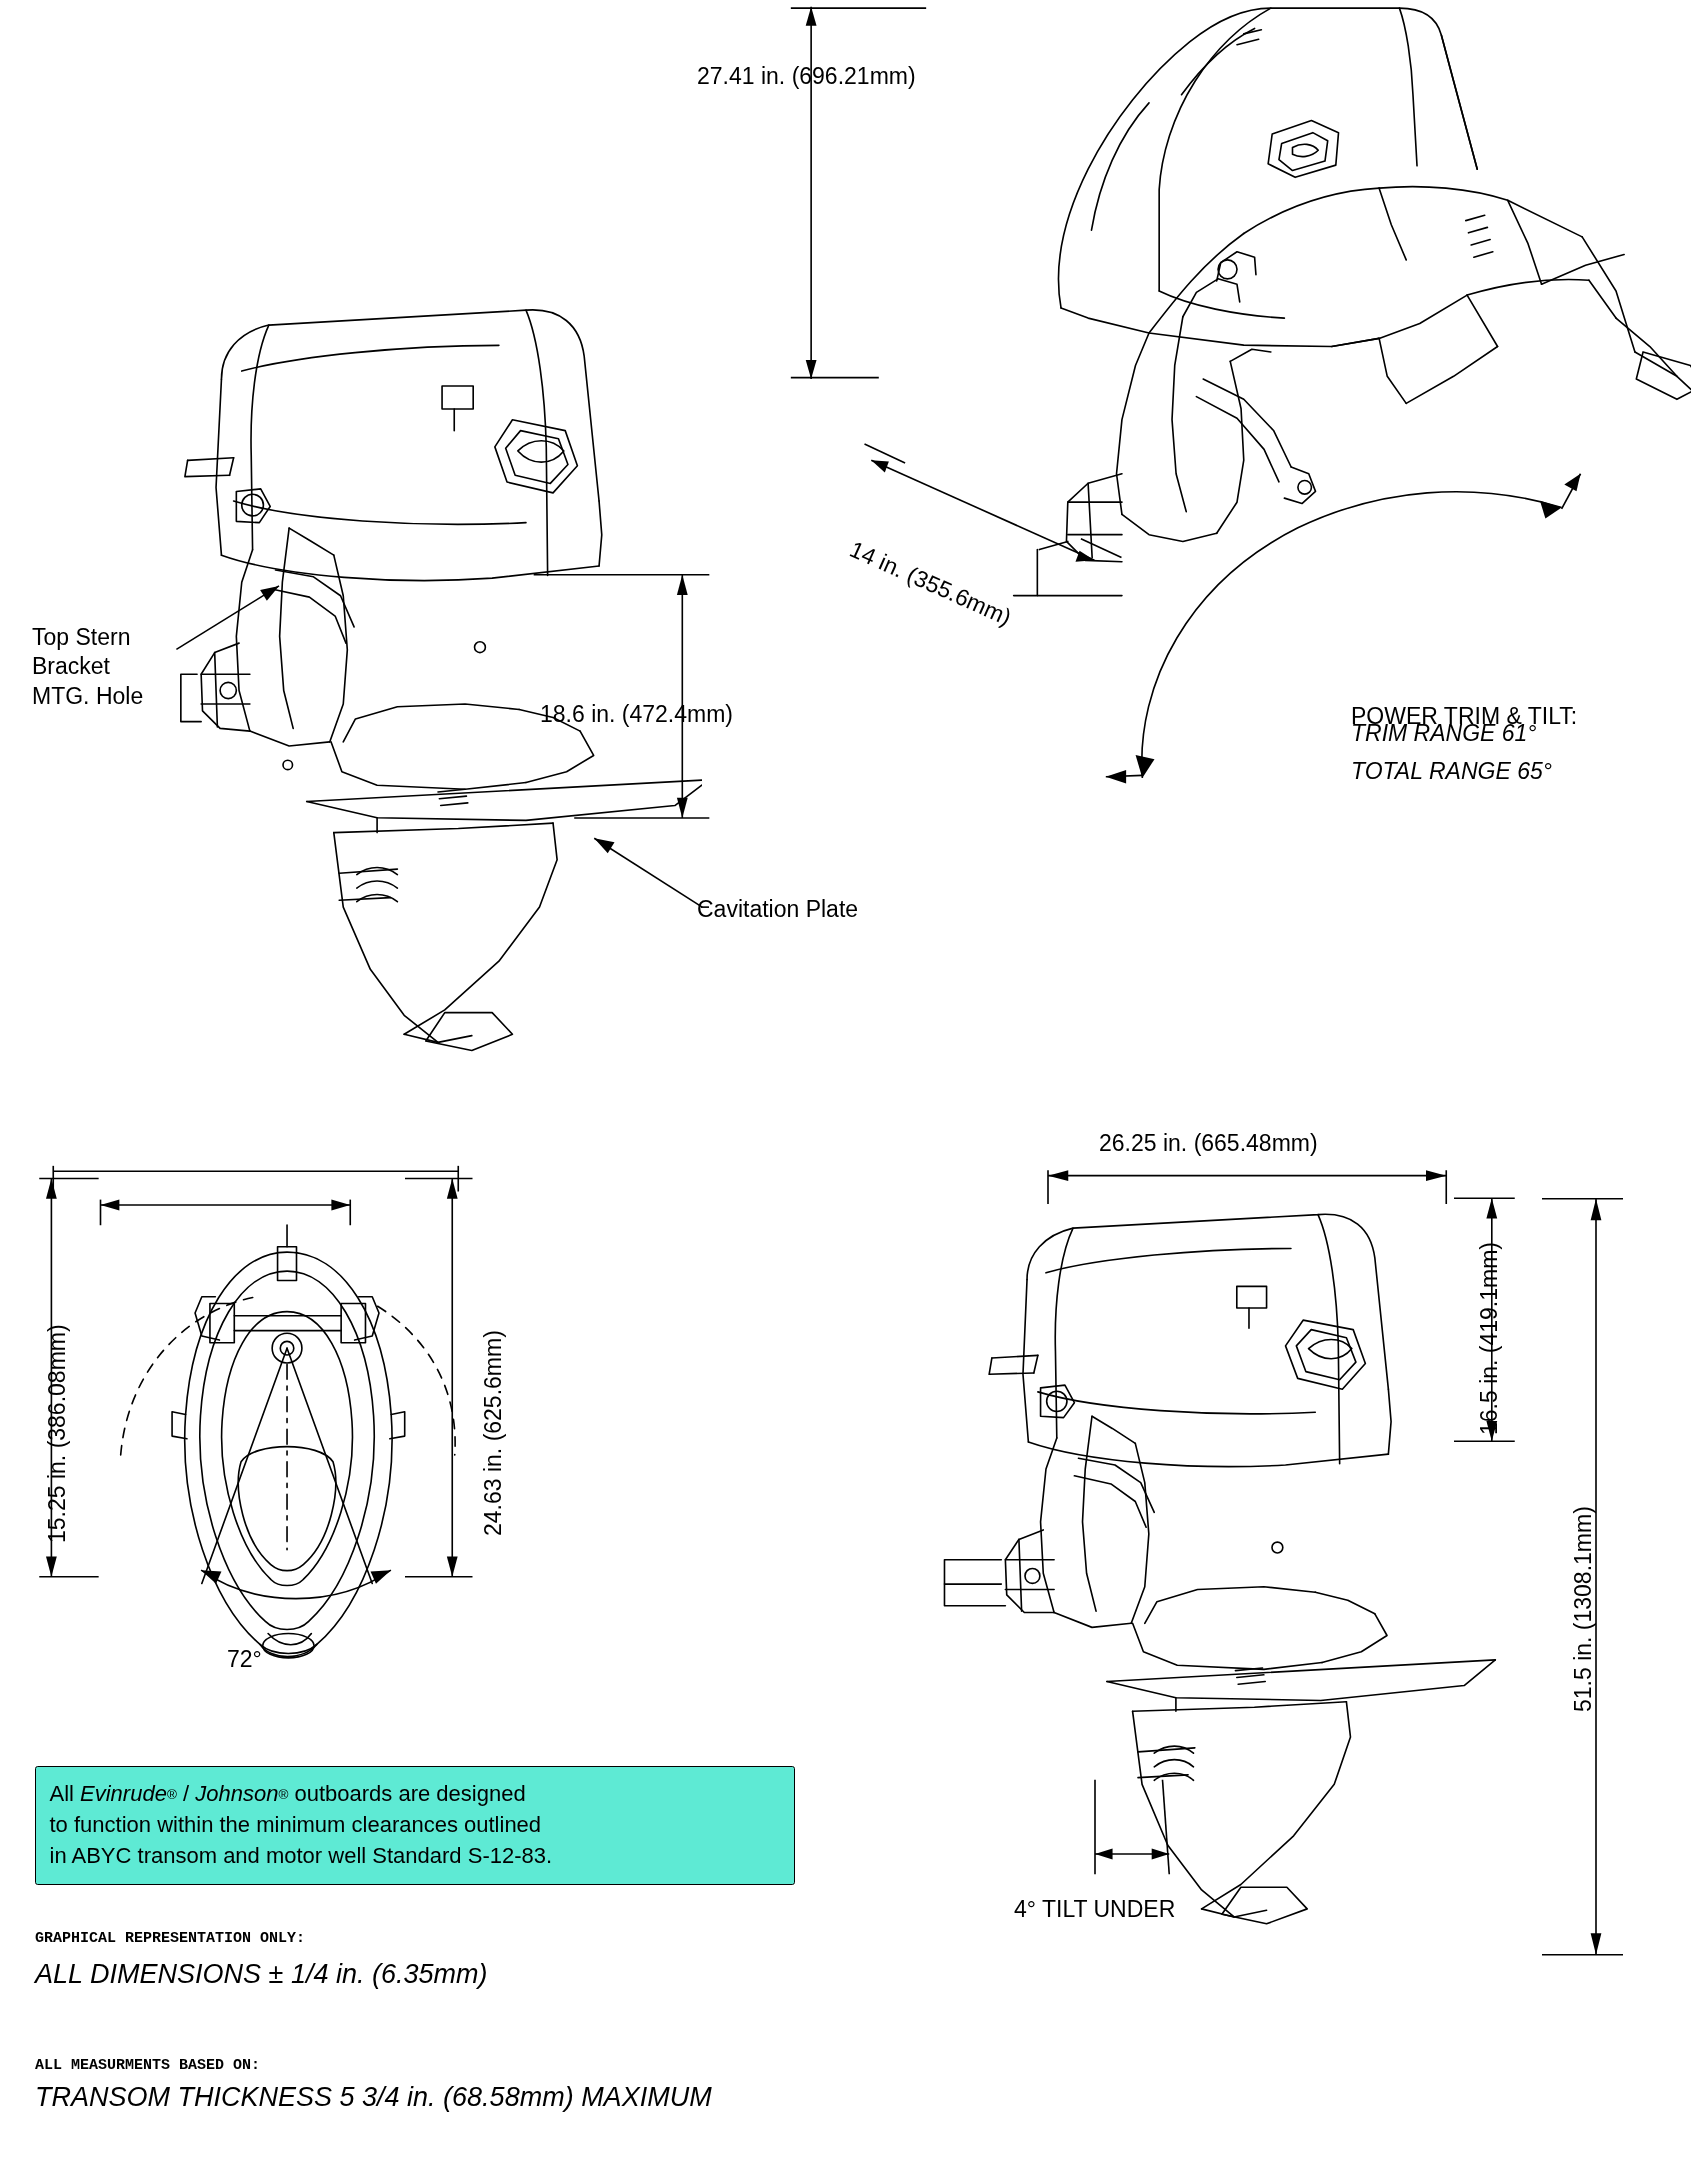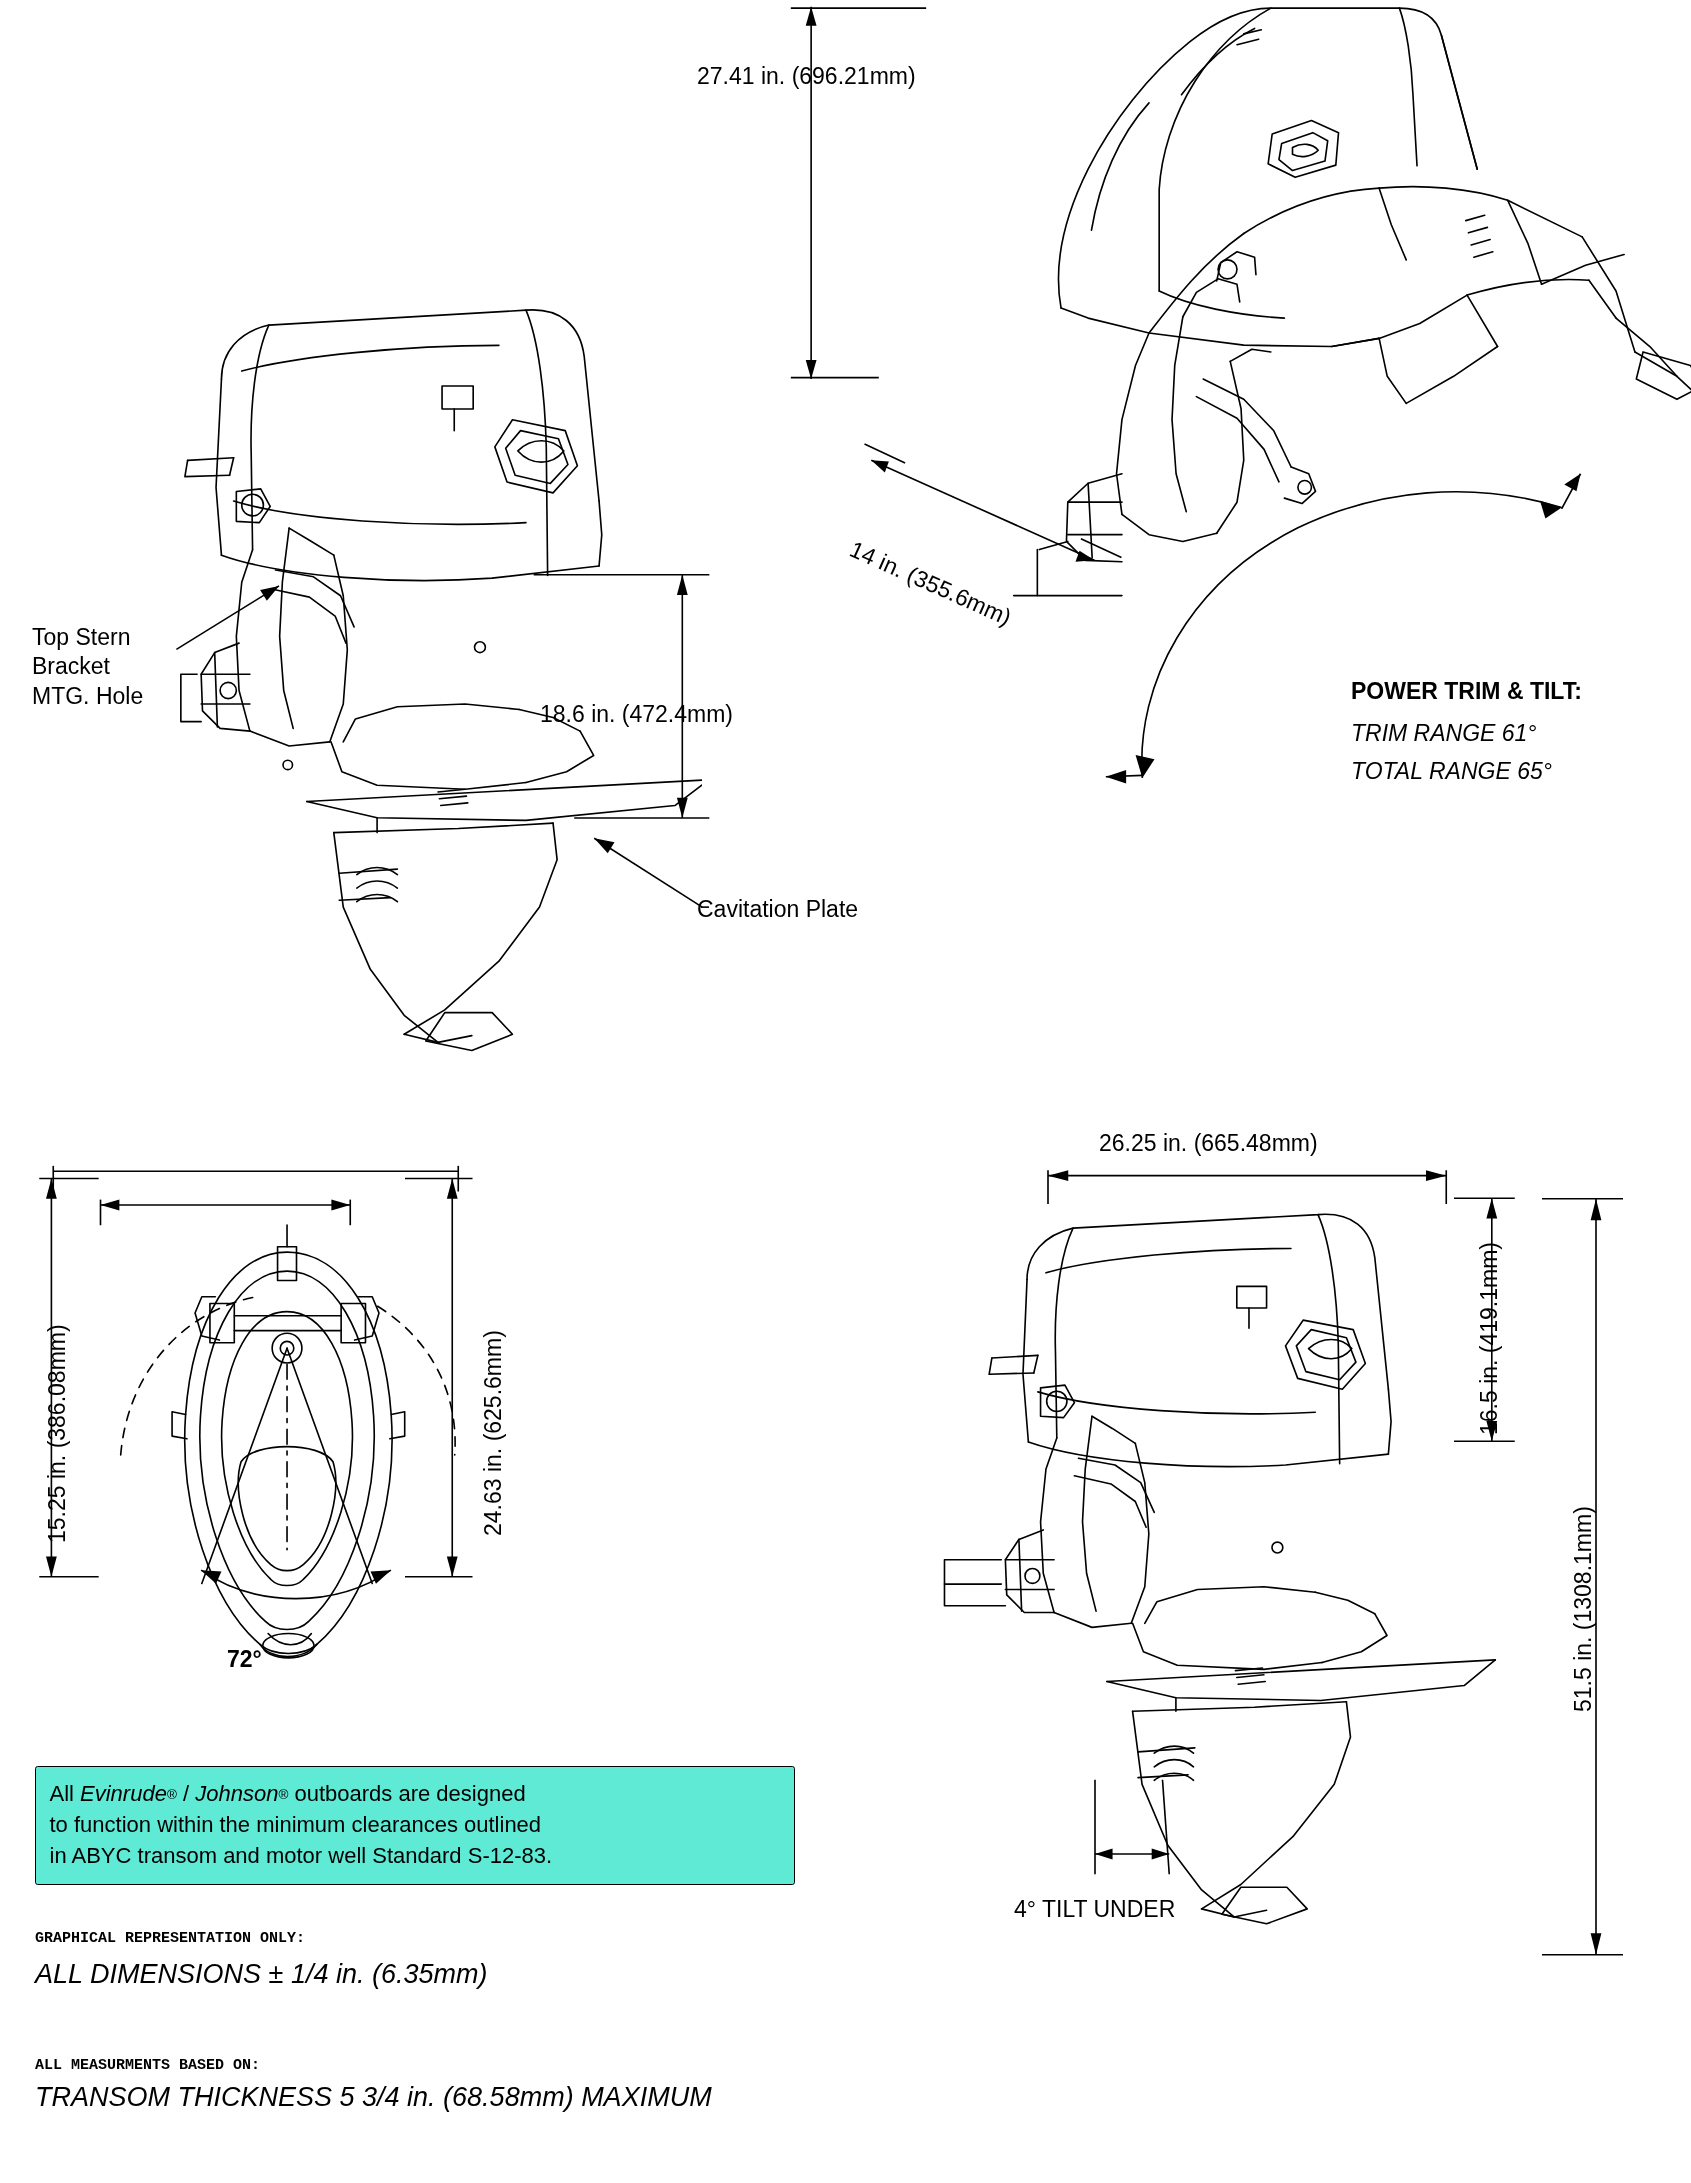--- a/index.html
+++ b/index.html
@@ -21,21 +21,21 @@
     width: 1688px;
     height: 2183px;
   }
   .label {
     position: absolute;
     font-size: 23px;
     line-height: 1.28;
     color: #000;
     white-space: pre;
   }
-  .label.bold { font-weight: bold; }
+  .label.bold { font-weight: normal; margin-top: 25px; }
   .label.italic { font-style: italic; }
   .rot90 {
     transform-origin: 0 0;
     transform: rotate(-90deg);
   }
   .rot-small {
     transform-origin: 0 0;
   }
   svg { display: block; }
   .note-box {
@@ -317,21 +317,21 @@
     </g>
   </svg>
 
   <svg style="position:absolute; left:162px; top:1543px;" width="244" height="95" viewBox="0 0 360 140">
     <g stroke="#000" stroke-width="2.4" fill="none">
       <path d="M40 40 C120 96 240 96 320 40"></path>
       <polygon points="40,40 62,60 70,42" fill="#000" stroke="none"></polygon>
       <polygon points="320,40 298,60 290,42" fill="#000" stroke="none"></polygon>
     </g>
   </svg>
-  <div class="label" style="left:215px; top:1645px;font-weight:bold;">72°</div>
+  <div class="label" style="left:215px; top:1645px;">72°</div>
 
   <svg style="position:absolute; left:6.8px; top:1171px;" width="81" height="420" viewBox="0 0 120 620">
     <g stroke="#000" stroke-width="2.4" fill="none">
       <line x1="48" y1="10" x2="48" y2="600"></line>
       <polygon points="48,10 40,40 56,40" fill="#000" stroke="none"></polygon>
       <polygon points="48,600 40,570 56,570" fill="#000" stroke="none"></polygon>
       <line x1="30" y1="10" x2="118" y2="10"></line>
       <line x1="30" y1="600" x2="118" y2="600"></line>
     </g>
   </svg>

